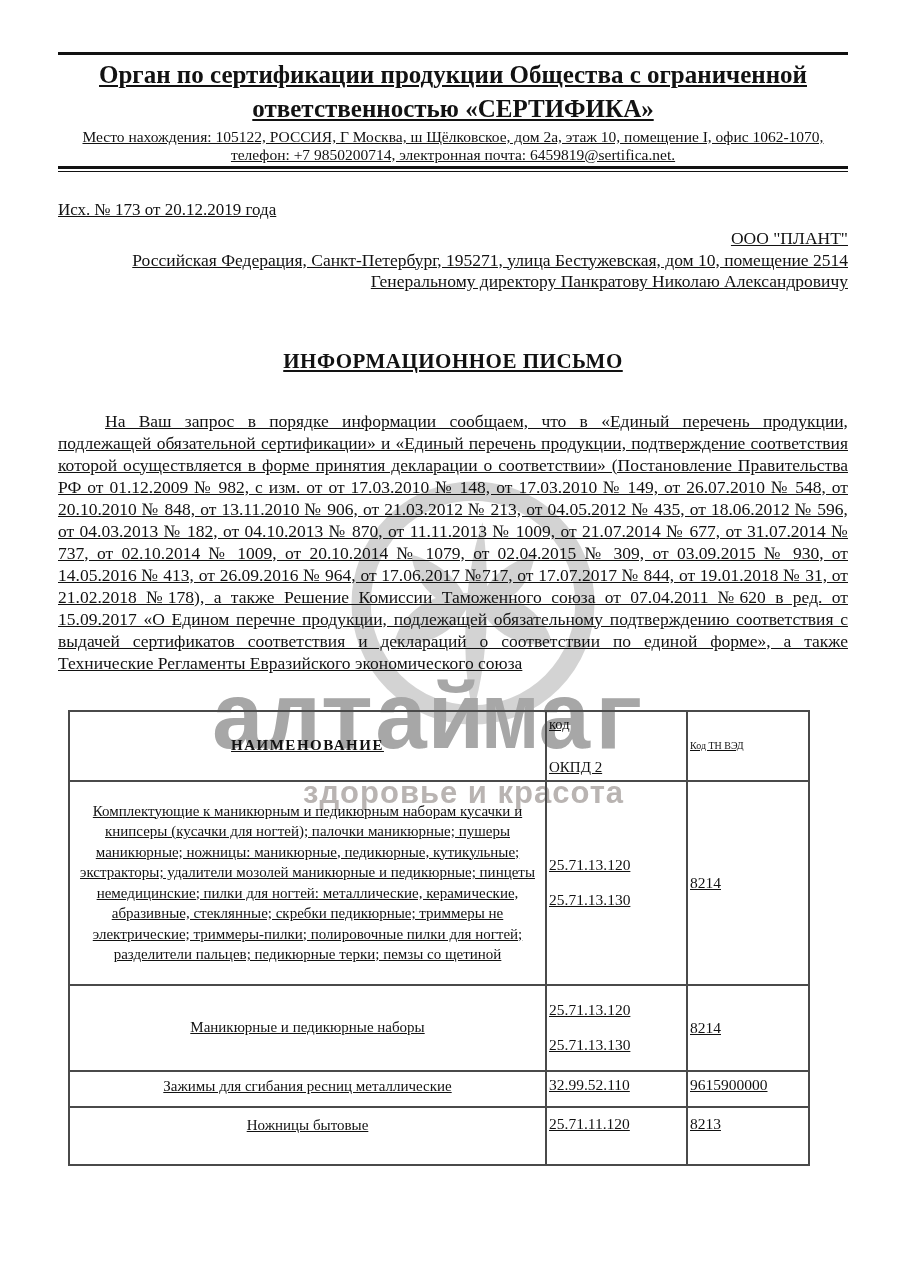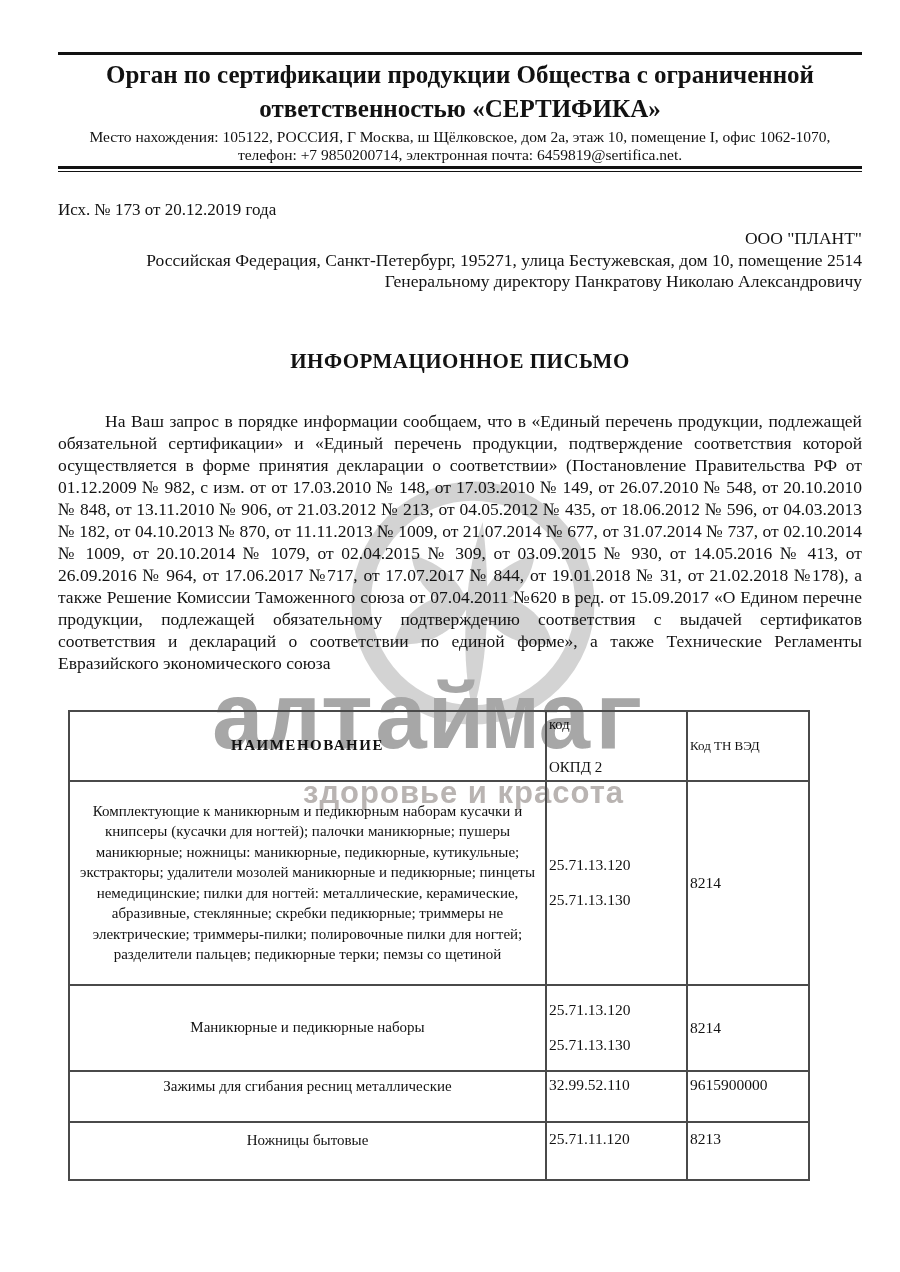--- a/index.html
+++ b/index.html
@@ -7,21 +7,21 @@
   .page {
     position: relative;
     width: 900px;
     height: 1272px;
     margin: 0 auto;
     background: #ffffff;
     font-family: "Liberation Serif", serif;
     color: #121212;
     overflow: hidden;
   }
-  .content { position: relative; z-index: 2; padding: 0 38px 0 58px; }
+  .content { position: relative; z-index: 2; padding: 0 52px 0 58px; text-decoration: underline; }
 
   
   .wm { position: absolute; z-index: 1; pointer-events: none; }
   .wm-logo { left: 338px; top: 468px; width: 270px; height: 270px; opacity: 0.45; }
   .wm-brand {
     left: 210px; top: 676px;
     font-family: Liberation Mono, monospace;
     font-weight: bold; font-size: 94px; letter-spacing: -2px;
     color: #a7a7a7; line-height: 1;
   }
@@ -80,30 +80,30 @@
     padding: 4px 2px;
   }
   col.c-name  { width: 477px; }
   col.c-okpd  { width: 141px; }
   col.c-tnved { width: 122px; }
 
   th.h-name { font-size: 15px; letter-spacing: 1.5px; text-align: center; font-weight: bold; height: 66px; }
   th.h-okpd { font-weight: normal; text-align: left; vertical-align: top; padding: 4px 4px; }
   th.h-okpd .okpd-top { display: block; font-size: 14.5px; }
   th.h-okpd .okpd-bottom { display: block; font-size: 15px; margin-top: 26px; }
-  th.h-tnved { font-weight: normal; text-align: left; padding-left: 14px; font-size: 13px; }
+  th.h-tnved { font-weight: normal; text-align: left; padding-left: 14px; font-size: 10px; }
 
   td.cell-name { text-align: center; font-size: 15px; line-height: 20.5px; padding: 4px 10px; }
   td.cell-codes { text-align: left; padding-left: 3px; font-size: 15.5px; }
   td.cell-codes .code-line + .code-line { margin-top: 17px; }
   td.cell-tnved { text-align: left; padding-left: 11px; font-size: 15.5px; }
 
   tbody tr:nth-child(1) td { height: 204px; }
   tbody tr:nth-child(2) td { height: 86px; }
-  tbody tr:nth-child(3) td { height: 51px; vertical-align: top; }
+  tbody tr:nth-child(3) td { height: 36px; vertical-align: top; }
   tbody tr:nth-child(4) td { height: 58px; vertical-align: top; padding-top: 7px; }
 </style>
 </head>
 <body>
 
 <div class="page">
 
   <svg class="wm wm-logo" viewBox="0 0 280 280" xmlns="http://www.w3.org/2000/svg">
     <g fill="none" stroke="#9f9f9f" stroke-width="20">
       <circle cx="140" cy="140" r="116"></circle>

